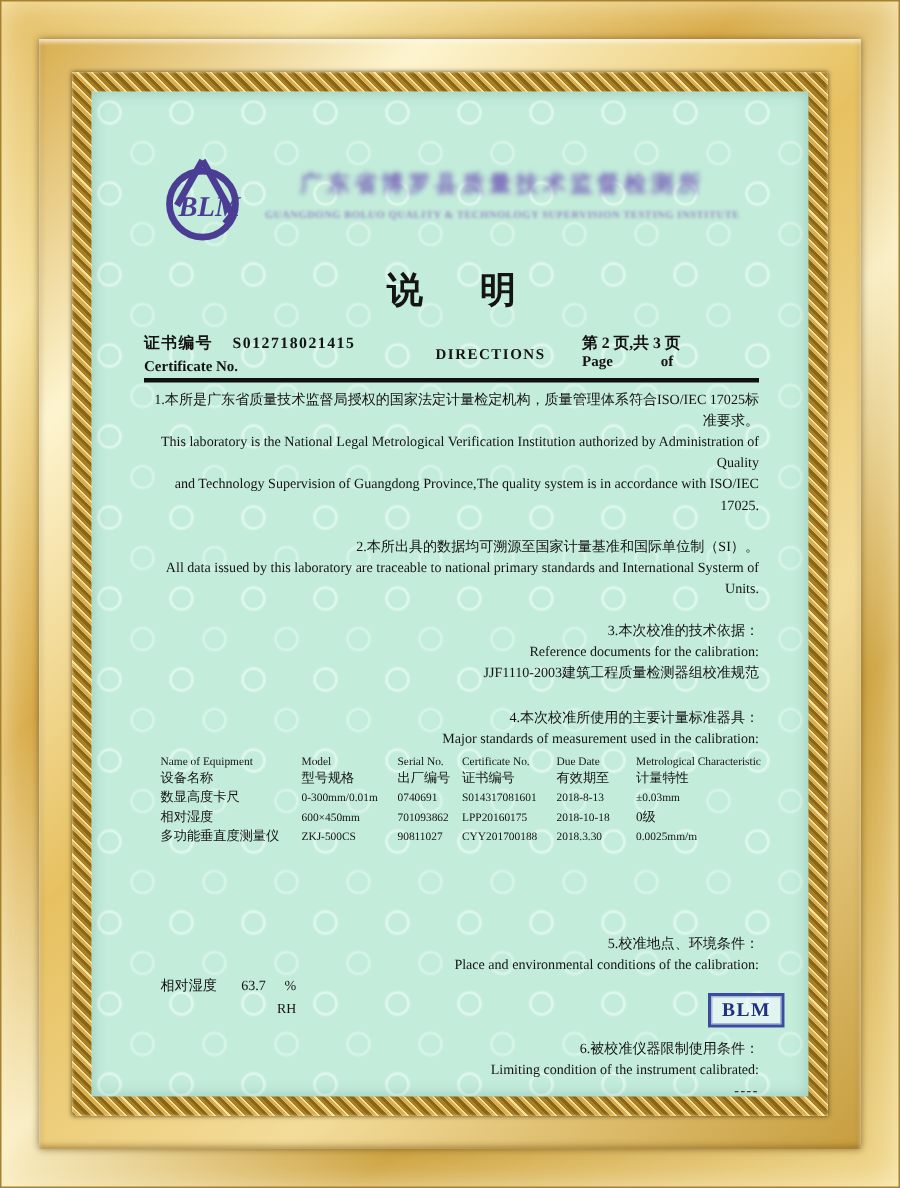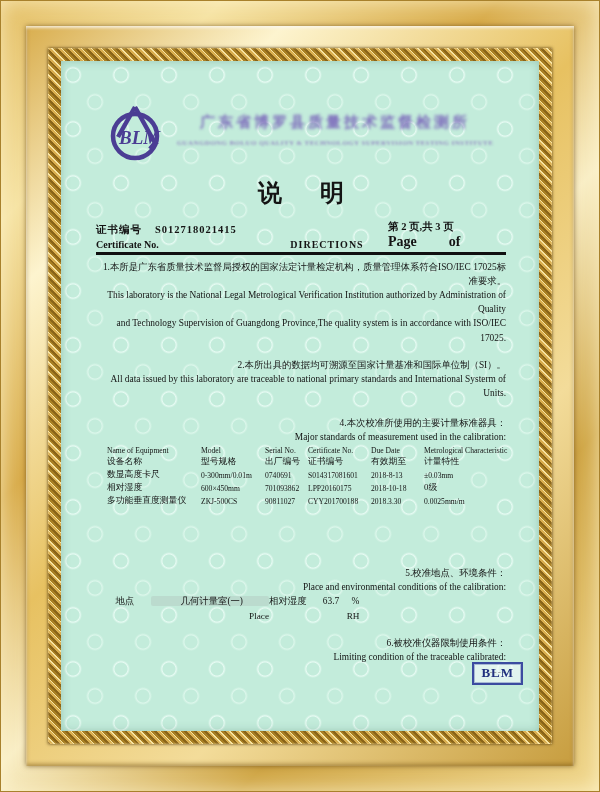--- a/index.html
+++ b/index.html
@@ -39,28 +39,28 @@
   .content{position:absolute;inset:0;padding:0 33px 0 35px;}
 
   
   .hdr{display:flex;align-items:flex-start;margin:42px 0 0 10px;}
   .org{flex:1;text-align:center;padding-top:10px;}
   .org-cn{font-size:15px;font-weight:bold;color:#7f6fbc;letter-spacing:3px;filter:blur(1.6px);}
   .org-en{font-size:7px;font-weight:bold;color:#958cc2;letter-spacing:.4px;filter:blur(1px);margin-top:7px;}
 
   
   .title{ text-align:center;font-size:24px;font-weight:bold;letter-spacing:16px;padding-left:16px;margin-top:14px;}
-  .cert-row{display:flex;align-items:flex-end;margin-top:10px;border-bottom:3px solid #101010;padding-bottom:2px;}
+  .cert-row{display:flex;align-items:center;margin-top:10px;border-bottom:3px solid #101010;padding-bottom:2px;}
   .cert-left{width:170px;font-weight:bold;}
   .cert-label{font-size:10.5px;letter-spacing:1px;}
   .cert-en{font-size:10px;margin-top:2px;}
   .directions{flex:1;text-align:center;font-size:10px;font-weight:bold;letter-spacing:1px;padding-top:3px;}
   .pageinfo{width:118px;font-weight:bold;}
   .page-cn{font-size:10.5px;}
-  .page-en{font-size:14px;margin-top:0;display:flex;}
+  .page-en{font-size:10px;margin-top:0;display:flex;}
   .page-en .of{margin-left:32px;}
 
   
   .para{font-size:9.4px;line-height:1.5;text-align:right;}
   .para .en{margin-left:11px;}
   .p1{margin-top:5px;}
   .p2{margin-top:13px;}
   .p3{margin-top:14px;}
   .p4{margin-top:16px;}
   .p5{margin-top:58px;}
@@ -141,20 +141,25 @@
         <div>1.本所是广东省质量技术监督局授权的国家法定计量检定机构，质量管理体系符合ISO/IEC 17025标准要求。</div>
         <div class="en">This laboratory is the National Legal Metrological Verification Institution authorized by Administration of Quality</div>
         <div class="en">and Technology Supervision of Guangdong Province,The quality system is in accordance with ISO/IEC 17025.</div>
       </div>
 
       <div class="para p2">
         <div>2.本所出具的数据均可溯源至国家计量基准和国际单位制（SI）。</div>
         <div class="en">All data issued by this laboratory are traceable to national primary standards and International Systerm of Units.</div>
       </div>
 
+      <div class="para p3">
+        <div>3.本次校准的技术依据：</div>
+        <div class="en">Reference documents for the calibration:</div>
+        <div class="en">JJF1110-2003建筑工程质量检测器组校准规范</div>
+      </div>
 
       <div class="para p4">
         <div>4.本次校准所使用的主要计量标准器具：</div>
         <div class="en">Major standards of measurement used in the calibration:</div>
       </div>
       <table class="std">
         <colgroup>
             <col style="width:94px">
             <col style="width:64px">
             <col style="width:43px">
@@ -203,41 +208,34 @@
           <td class="t-en">2018.3.30</td>
           <td class="t-en">0.0025mm/m</td>
         </tr>
       </tbody>
         </table>
 
       <div class="para p5">
         <div>5.校准地点、环境条件：</div>
         <div class="en">Place and environmental conditions of the calibration:</div>
         <div class="env-row">
-          <div class="env-a">
-            <div class="env-kv">
-              <span>地点</span><span class="val-gap"></span>
-              <span class="redact">几何计量室(一)</span>
-            </div>
-            <div class="env-en">Place</div>
-          </div>
           <div class="env-c">
             <div class="env-kv">
               <span>相对湿度</span><span class="val-gap"></span>
               <span>63.7</span><span class="unit-gap"></span>
               <span>%</span>
             </div>
             <div class="env-en">RH</div>
           </div>
         </div>
       </div>
 
       <div class="para p6">
         <div>6.被校准仪器限制使用条件：</div>
-        <div class="en">Limiting condition of the traceable calibrated:</div>
+        <div class="en">Limiting condition of the instrument calibrated:</div>
         <div class="dashes">----</div>
       </div>
 
       <div class="stamp">BLM</div>
 
     </div>
   </div>
 </div>
 
 </body></html>

